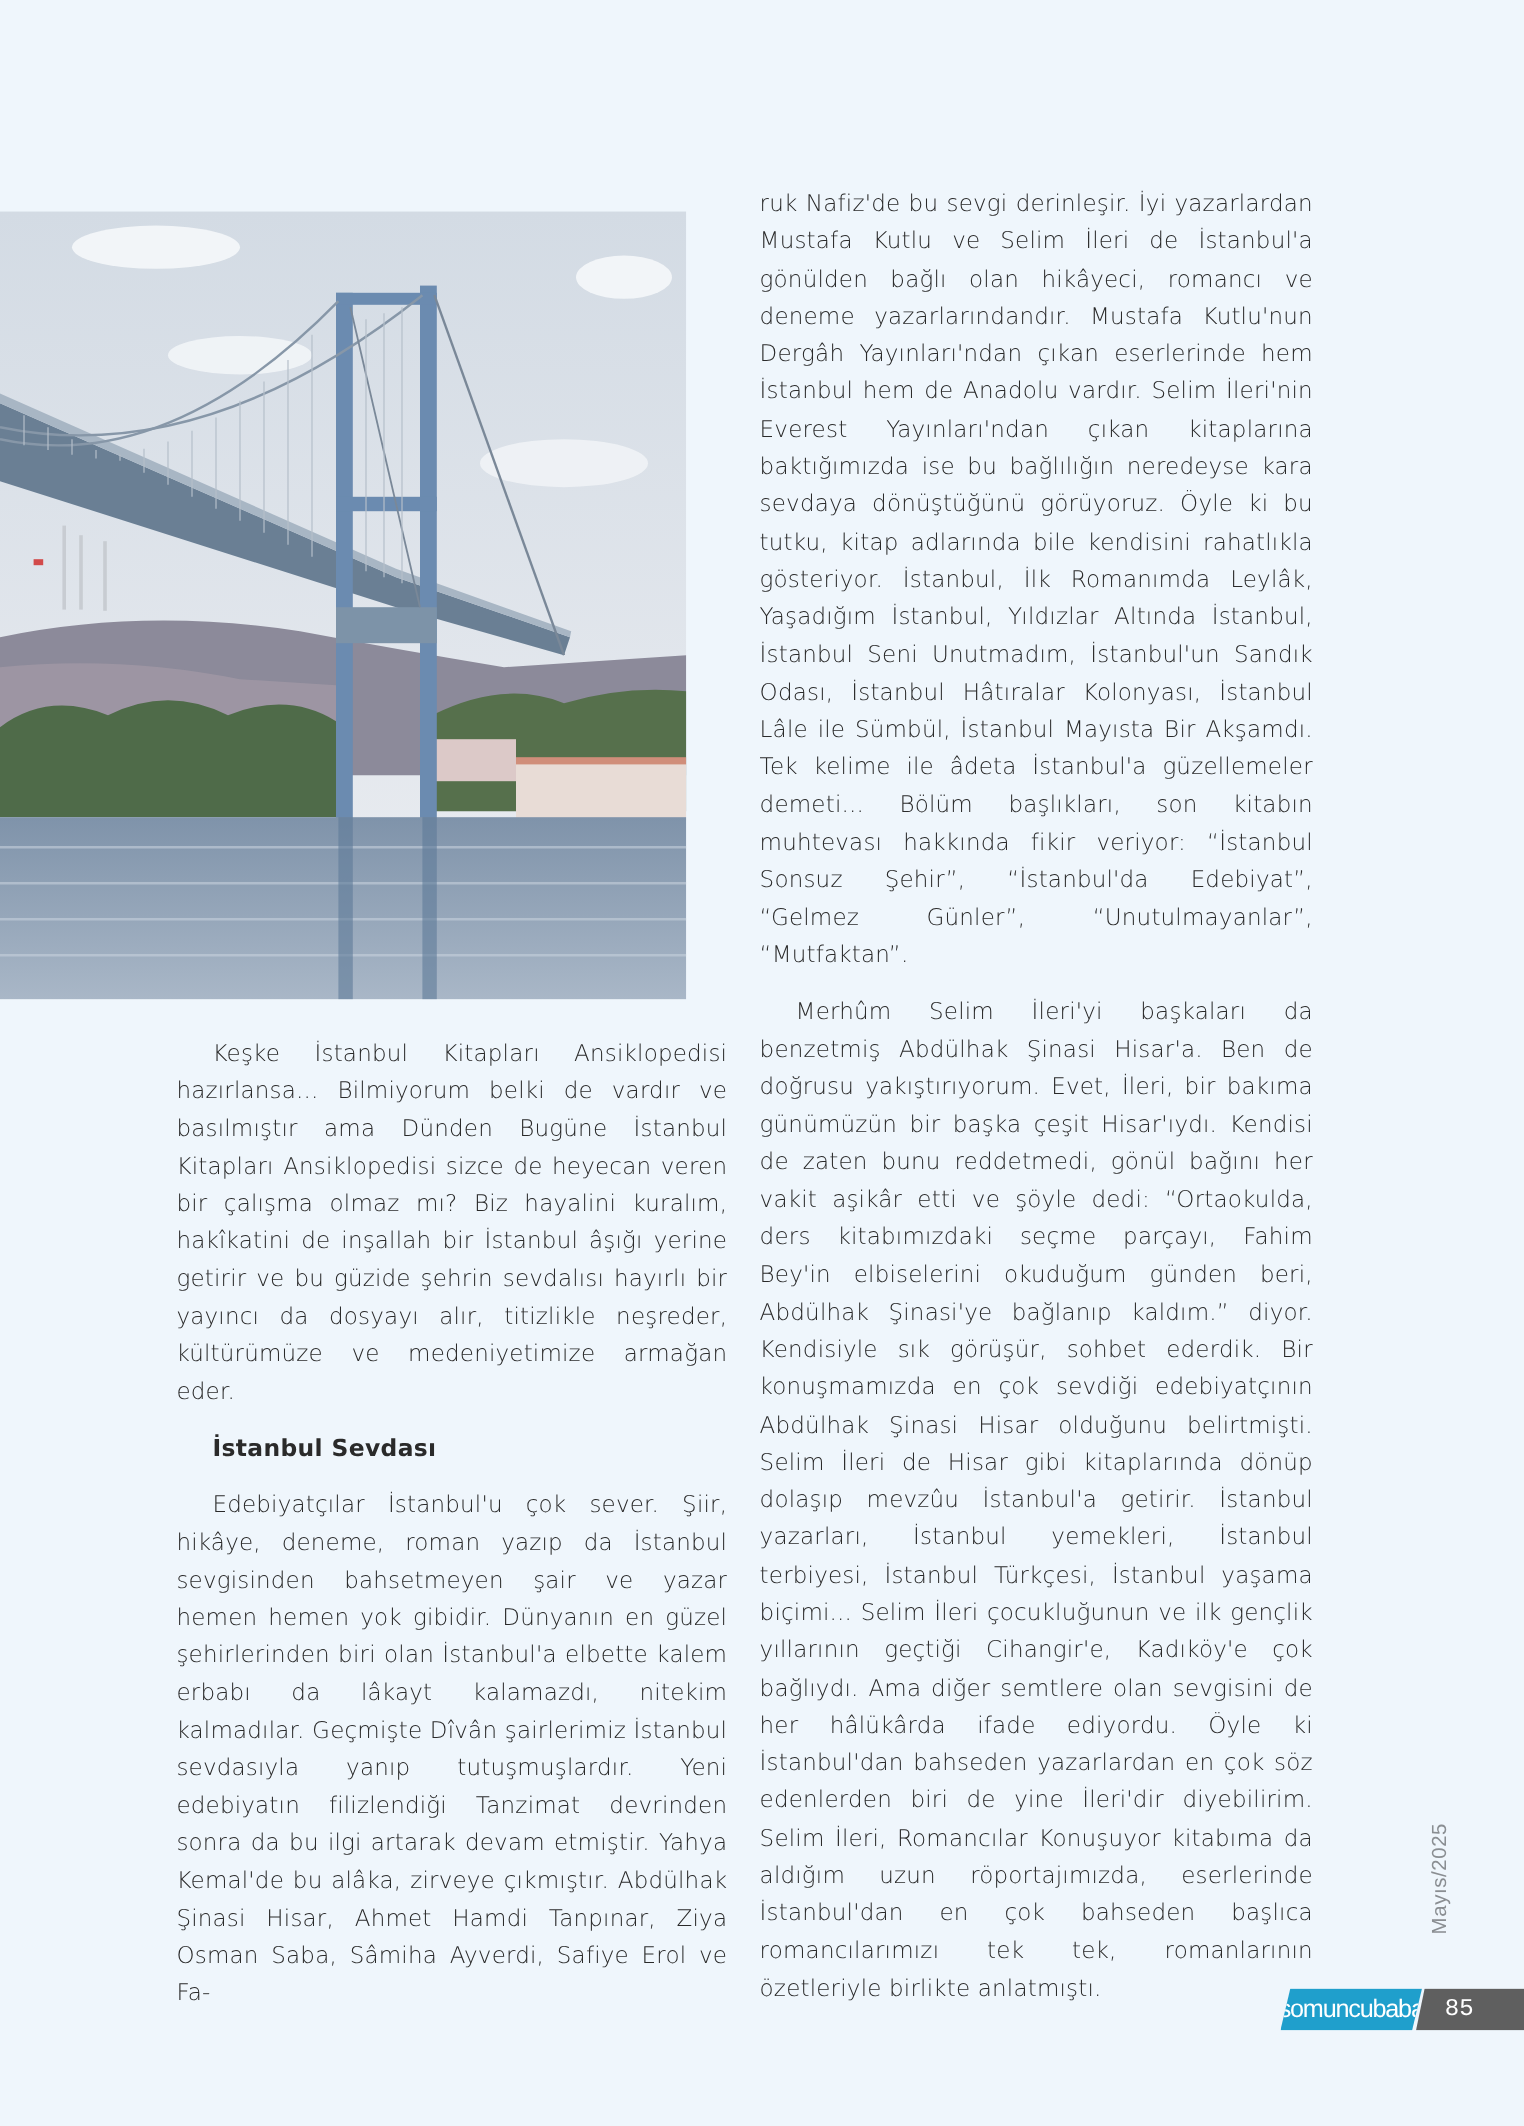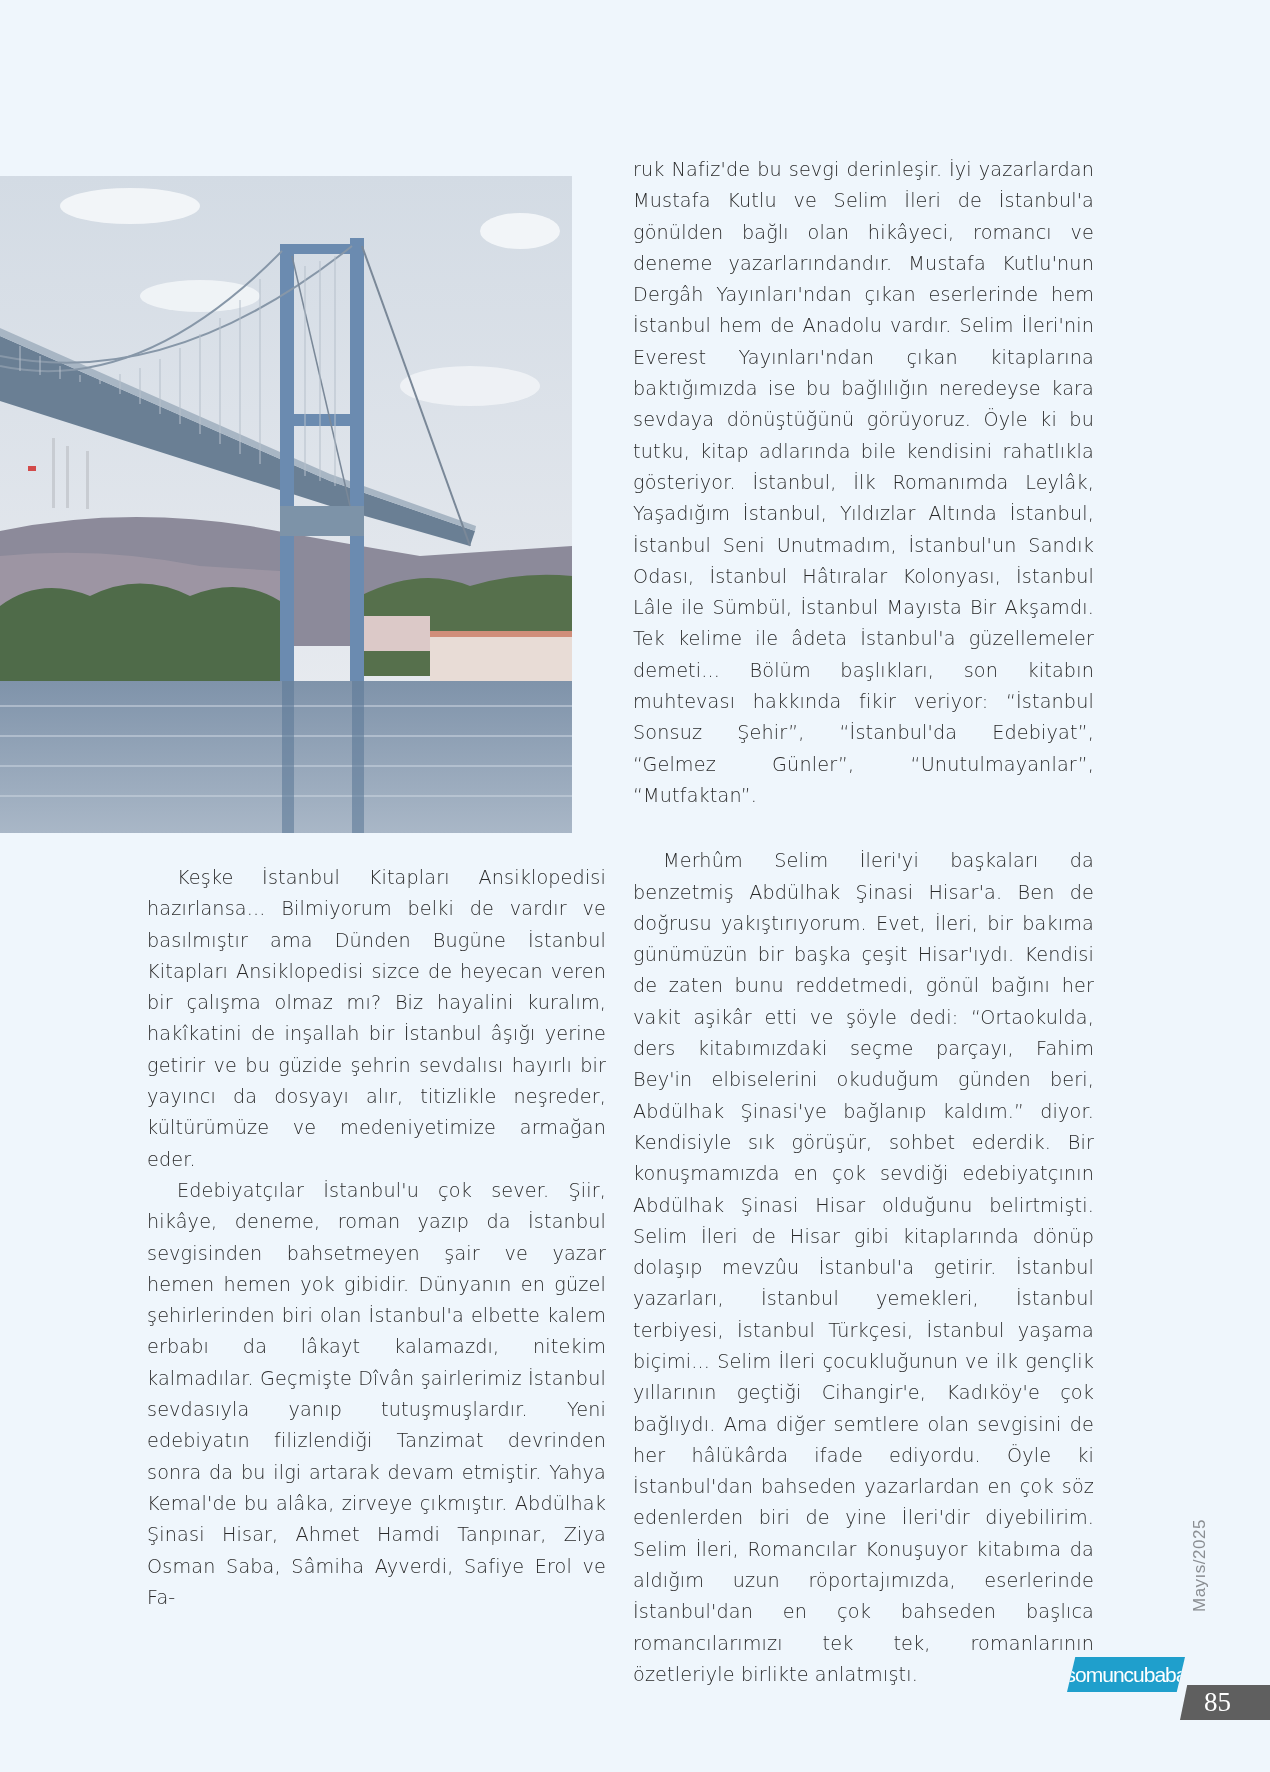--- a/index.html
+++ b/index.html
@@ -20,21 +20,21 @@
       font-size: 19.2px;
       line-height: 31.3px;
       text-align: justify;
       letter-spacing: 0.15px;
       font-weight: 300;
     }
     .col-left { left: 147px; top: 862px; width: 459px; }
     .col-right { left: 633px; top: 154px; width: 461px; }
     .col p { margin: 0; }
     .col p.indent { text-indent: 30px; }
-    .col p.spaced { margin-top: 34px; }
+    .col p.spaced { margin-top: 16px; }
     .heading {
       margin: 16px 0 16px 30px;
       font-weight: bold;
       font-size: 19.5px;
       letter-spacing: 0.3px;
     }
     .footer-date {
       position: absolute; left: 1190px; top: 1612px;
       transform-origin: left top;
       transform: rotate(-90deg);
@@ -47,24 +47,24 @@
       background: #1f9fcc;
       clip-path: polygon(7% 0, 100% 0, 93% 100%, 0 100%);
       color: #fff; font-size: 21px; letter-spacing: -1px;
       font-family: "Liberation Sans", sans-serif;
       display: flex; align-items: center; justify-content: center;
     }
     .pagenum {
       position: absolute; left: 1180px; top: 1657px; width: 90px; height: 35px;
       background: #5f5f5f;
       clip-path: polygon(8% 0, 100% 0, 100% 100%, 0 100%);
-      color: #fff; font-size: 27px;
-      font-family: Liberation Serif, serif;
+      color: #fff; font-size: 20px;
+      font-family: Liberation Mono, monospace;
       display: flex; align-items: center; justify-content: flex-start;
-      padding-left: 24px; box-sizing: border-box; margin-top: 28px;
+      padding-left: 24px; box-sizing: border-box;
     }
   </style>
 </head>
 <body>
 
 <div class="photo">
   <svg viewBox="0 0 572 657" preserveAspectRatio="none">
     <defs>
       <linearGradient id="sky" x1="0" y1="0" x2="0" y2="1">
         <stop offset="0" stop-color="#d3dbe4"></stop>
@@ -135,20 +135,21 @@
       <line x1="0" y1="590" x2="572" y2="590"></line>
       <line x1="0" y1="620" x2="572" y2="620"></line>
     </g>
     <rect x="282" y="505" width="12" height="152" fill="#5e7a98" opacity="0.6"></rect>
     <rect x="352" y="505" width="12" height="152" fill="#5e7a98" opacity="0.6"></rect>
   </svg>
 </div>
 
 <div class="col col-left">
   <p class="indent">Keşke İstanbul Kitapları Ansiklopedisi hazırlansa... Bilmiyorum belki de vardır ve basılmıştır ama Dünden Bugüne İstanbul Kitapları Ansiklopedisi sizce de heyecan veren bir çalışma olmaz mı? Biz hayalini kuralım, hakîkatini de inşallah bir İstanbul âşığı yerine getirir ve bu güzide şehrin sevdalısı hayırlı bir yayıncı da dosyayı alır, titizlikle neşreder, kültürümüze ve medeniyetimize armağan eder.</p>
+  <div class="heading">İstanbul Sevdası</div>
   <p class="indent">Edebiyatçılar İstanbul'u çok sever. Şiir, hikâye, deneme, roman yazıp da İstanbul sevgisinden bahsetmeyen şair ve yazar hemen hemen yok gibidir. Dünyanın en güzel şehirlerinden biri olan İstanbul'a elbette kalem erbabı da lâkayt kalamazdı, nitekim kalmadılar. Geçmişte Dîvân şairlerimiz İstanbul sevdasıyla yanıp tutuşmuşlardır. Yeni edebiyatın filizlendiği Tanzimat devrinden sonra da bu ilgi artarak devam etmiştir. Yahya Kemal'de bu alâka, zirveye çıkmıştır. Abdülhak Şinasi Hisar, Ahmet Hamdi Tanpınar, Ziya Osman Saba, Sâmiha Ayverdi, Safiye Erol ve Fa-</p>
 </div>
 
 <div class="col col-right">
   <p>ruk Nafiz'de bu sevgi derinleşir. İyi yazarlardan Mustafa Kutlu ve Selim İleri de İstanbul'a gönülden bağlı olan hikâyeci, romancı ve deneme yazarlarındandır. Mustafa Kutlu'nun Dergâh Yayınları'ndan çıkan eserlerinde hem İstanbul hem de Anadolu vardır. Selim İleri'nin Everest Yayınları'ndan çıkan kitaplarına baktığımızda ise bu bağlılığın neredeyse kara sevdaya dönüştüğünü görüyoruz. Öyle ki bu tutku, kitap adlarında bile kendisini rahatlıkla gösteriyor. İstanbul, İlk Romanımda Leylâk, Yaşadığım İstanbul, Yıldızlar Altında İstanbul, İstanbul Seni Unutmadım, İstanbul'un Sandık Odası, İstanbul Hâtıralar Kolonyası, İstanbul Lâle ile Sümbül, İstanbul Mayısta Bir Akşamdı. Tek kelime ile âdeta İstanbul'a güzellemeler demeti... Bölüm başlıkları, son kitabın muhtevası hakkında fikir veriyor: “İstanbul Sonsuz Şehir”, “İstanbul'da Edebiyat”, “Gelmez Günler”, “Unutulmayanlar”, “Mutfaktan”.</p>
   <p class="indent spaced">Merhûm Selim İleri'yi başkaları da benzetmiş Abdülhak Şinasi Hisar'a. Ben de doğrusu yakıştırıyorum. Evet, İleri, bir bakıma günümüzün bir başka çeşit Hisar'ıydı. Kendisi de zaten bunu reddetmedi, gönül bağını her vakit aşikâr etti ve şöyle dedi: “Ortaokulda, ders kitabımızdaki seçme parçayı, Fahim Bey'in elbiselerini okuduğum günden beri, Abdülhak Şinasi'ye bağlanıp kaldım.” diyor. Kendisiyle sık görüşür, sohbet ederdik. Bir konuşmamızda en çok sevdiği edebiyatçının Abdülhak Şinasi Hisar olduğunu belirtmişti. Selim İleri de Hisar gibi kitaplarında dönüp dolaşıp mevzûu İstanbul'a getirir. İstanbul yazarları, İstanbul yemekleri, İstanbul terbiyesi, İstanbul Türkçesi, İstanbul yaşama biçimi... Selim İleri çocukluğunun ve ilk gençlik yıllarının geçtiği Cihangir'e, Kadıköy'e çok bağlıydı. Ama diğer semtlere olan sevgisini de her hâlükârda ifade ediyordu. Öyle ki İstanbul'dan bahseden yazarlardan en çok söz edenlerden biri de yine İleri'dir diyebilirim. Selim İleri, Romancılar Konuşuyor kitabıma da aldığım uzun röportajımızda, eserlerinde İstanbul'dan en çok bahseden başlıca romancılarımızı tek tek, romanlarının özetleriyle birlikte anlatmıştı.</p>
 </div>
 
 <div class="footer-date">Mayıs/2025</div>
 <div class="brand">somuncubaba</div>

